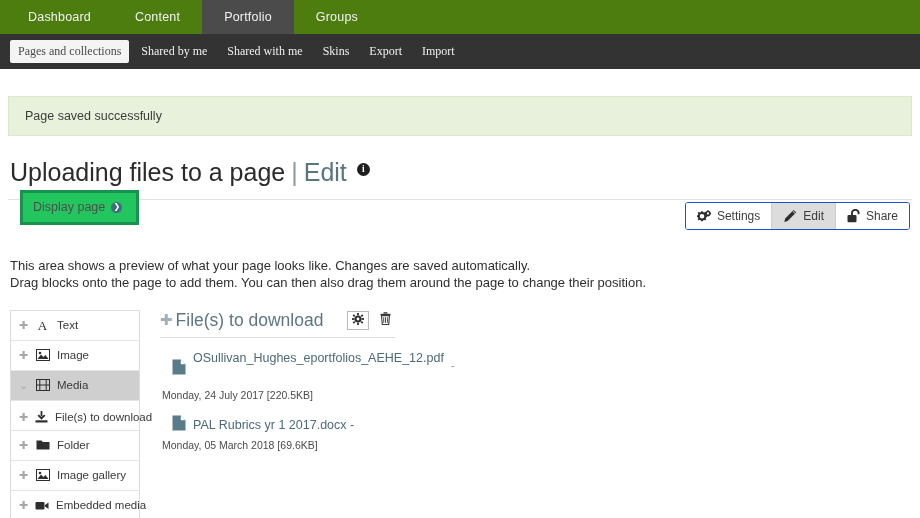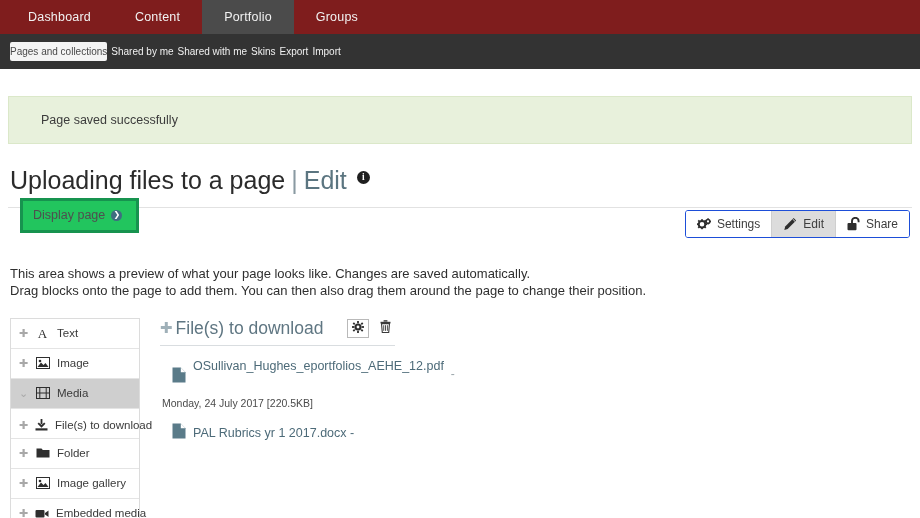--- a/index.html
+++ b/index.html
@@ -5,21 +5,21 @@
   * { box-sizing: border-box; margin: 0; padding: 0; }
   html, body {
     width: 920px; height: 518px;
     background: #ffffff;
     font-family: "Liberation Sans", sans-serif;
     overflow: hidden;
   }
 
   
   .topnav {
-    background: #7f1d1d;
+    background: #4d7c0f;
     height: 34px;
     display: flex;
     align-items: stretch;
     padding-left: 6px;
   }
   .topnav-item {
     display: flex; align-items: center;
     padding: 0 22px;
     color: #f2f2f2;
     font-size: 12.5px;
@@ -32,43 +32,44 @@
   
   .subnav {
     background: #333333;
     height: 35px;
     display: flex;
     align-items: center;
     padding-left: 10px;
     gap: 4px;
   }
   .subnav-item {
-    font-size: 10px;
+    font-size: 12px;
     color: #f0f0f0;
-    padding: 4px 0;
+    padding: 4px 8px;
     border-radius: 2px;
     cursor: pointer;
     white-space: nowrap;
+    font-family: Liberation Serif, serif;
   }
   .subnav-item.active {
     background: #f4f4f4;
     color: #4a4a4a;
   }
 
   
   .page { padding: 0 8px; }
 
   .alert {
     margin-top: 27px;
     background: #e8f1dc;
     border: 1px solid #dbe8c9;
-    height: 48px;
+    height: 40px;
     display: flex;
     align-items: center;
-    padding-left: 32px;
+    padding-left: 16px;
     color: #3c3c3c;
     font-size: 12.5px;
   }
 
   .page-title {
     margin-top: 24px;
     padding-left: 2px;
     font-size: 25px;
     font-weight: 400;
     color: #2b2b2b;
@@ -497,19 +498,20 @@
           <div class="file-main">
             <span class="doc-icon">
               <svg width="14" height="16" viewBox="0 0 14 16">
                 <path d="M0.5 0.5 h8.3 l4.7 4.7 v10.3 h-13 Z" fill="#5a7b89"></path>
                 <path d="M8.8 0.5 v4.7 h4.7" fill="#ffffff"></path>
               </svg>
             </span>
             <span class="file-name">PAL Rubrics yr 1 2017.docx -</span>
             <span class="file-dash"></span>
           </div>
+          <div class="file-meta">Monday, 05 March 2018 [69.6KB]</div>
         </div>
 
       </div>
     </div>
 
   </div>
 </div>
 
 </body></html>

